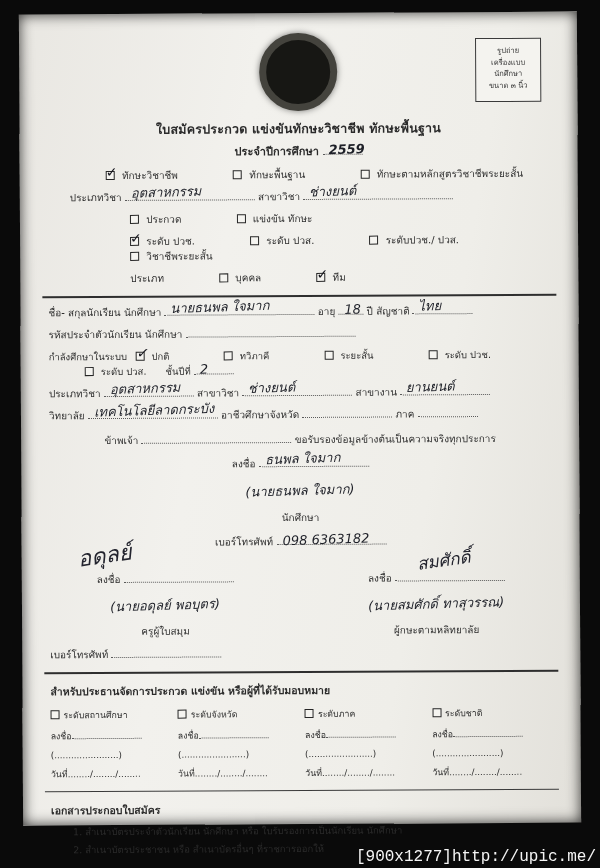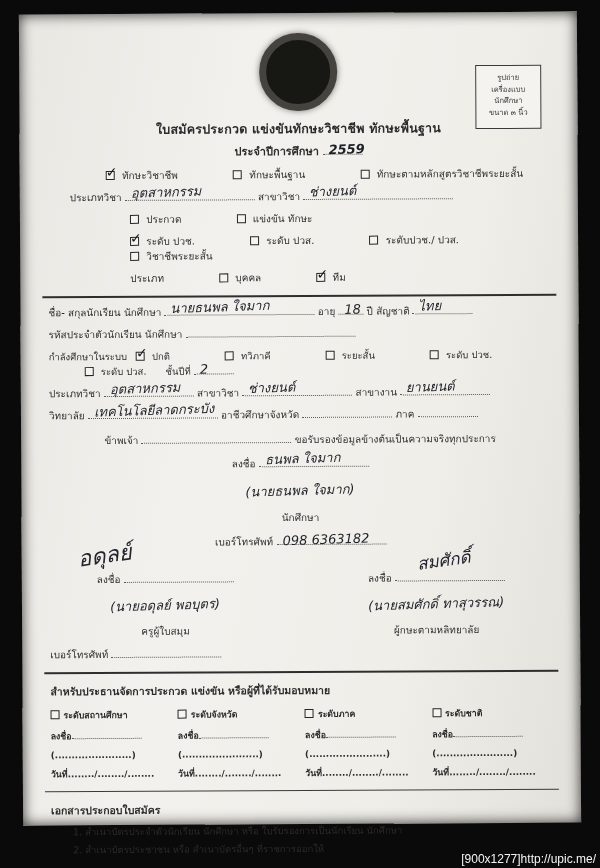--- a/index.html
+++ b/index.html
@@ -25,21 +25,21 @@
     background:#171714;
     border:7px solid #44433d;
     box-shadow:0 0 6px rgba(0,0,0,.5);
   }
   .photo-box {
     position:absolute; top:26px; right:36px;
     width:66px; height:64px;
     border:1px solid #3a3a3a;
     background:#f4f3ef;
     font-size:7.5px; line-height:1.55;
-    text-align:center; padding-top:6px; color:#333;margin-top:27px;
+    text-align:center; padding-top:6px; color:#333;
   }
   .title { text-align:center; font-weight:bold; font-size:12.5px; margin-top:100px; letter-spacing:.2px; }
   .year-line { text-align:center; font-weight:bold; font-size:11px; margin-top:3px; }
   .row { font-size:10px; margin-top:7px; position:relative; }
   .indent1 { padding-left:22px; }
   .indent2 { padding-left:46px; }
   .grp { margin-right:16px; white-space:nowrap;margin-left:36px; }
   .cb {
     display:inline-block; width:9px; height:9px;
     border:1.4px solid #262626; background:#f5f4f0;
@@ -64,29 +64,29 @@
   .cert-block .line { margin-top:9px; position:relative; }
   .sig-cols { display:flex; justify-content:space-between; margin-top:14px; font-size:10px; }
   .sig-col { width:46%; text-align:center; position:relative; }
   .sig-col .line { margin-top:8px; position:relative; }
   .scribble {
     position:absolute; font-style:italic; color:#23242e;
     font-size:17px; transform:rotate(-8deg); white-space:nowrap;
   }
   .approval-title { font-weight:bold; font-size:10.5px; margin-top:9px; }
   .stamp-row { display:flex; justify-content:space-between; margin-top:8px; }
-  .stamp-col { width:24%; font-size:8.8px;font-weight:bold; }
+  .stamp-col { width:24%; font-size:8.8px; }
   .stamp-col .line { margin-top:7px; white-space:nowrap; }
   .docs-title { font-weight:bold; font-size:10.5px; margin-top:10px; }
   .docs-list { font-size:9.5px; margin:5px 0 0 34px; }
   .docs-list li { margin-top:3px; }
   .watermark {
     position:absolute; right:4px; bottom:2px;
-    color:#f5f5f5; font-size:12px;
-    font-family:Liberation Sans, sans-serif;
+    color:#f5f5f5; font-size:16px;
+    font-family:Liberation Mono, monospace;
   }
 </style>
 </head>
 <body>
 
 <div class="frame">
   <div class="paper">
 
     <div class="seal"></div>
 
@@ -179,21 +179,21 @@
       <span class="dots w60"><span class="hw fill">ไทย</span></span>
     </div>
 
     <div class="row">
       <span>รหัสประจำตัวนักเรียน นักศึกษา</span>
       <span class="dots w170"></span>
     </div>
 
     <div class="row" style="font-size:9.5px;">
       <span>กำลังศึกษาในระบบ</span>
-      <span class="grp" style="margin-left:6px;">
+      <span class="grp" style="margin-left:6px;font-family:Liberation Serif, serif;">
         <span class="cb checked"></span>
         <span>ปกติ</span>
       </span>
       <span class="grp">
         <span class="cb"></span>
         <span>ทวิภาคี</span>
       </span>
       <span class="grp">
         <span class="cb"></span>
         <span>ระยะสั้น</span>

